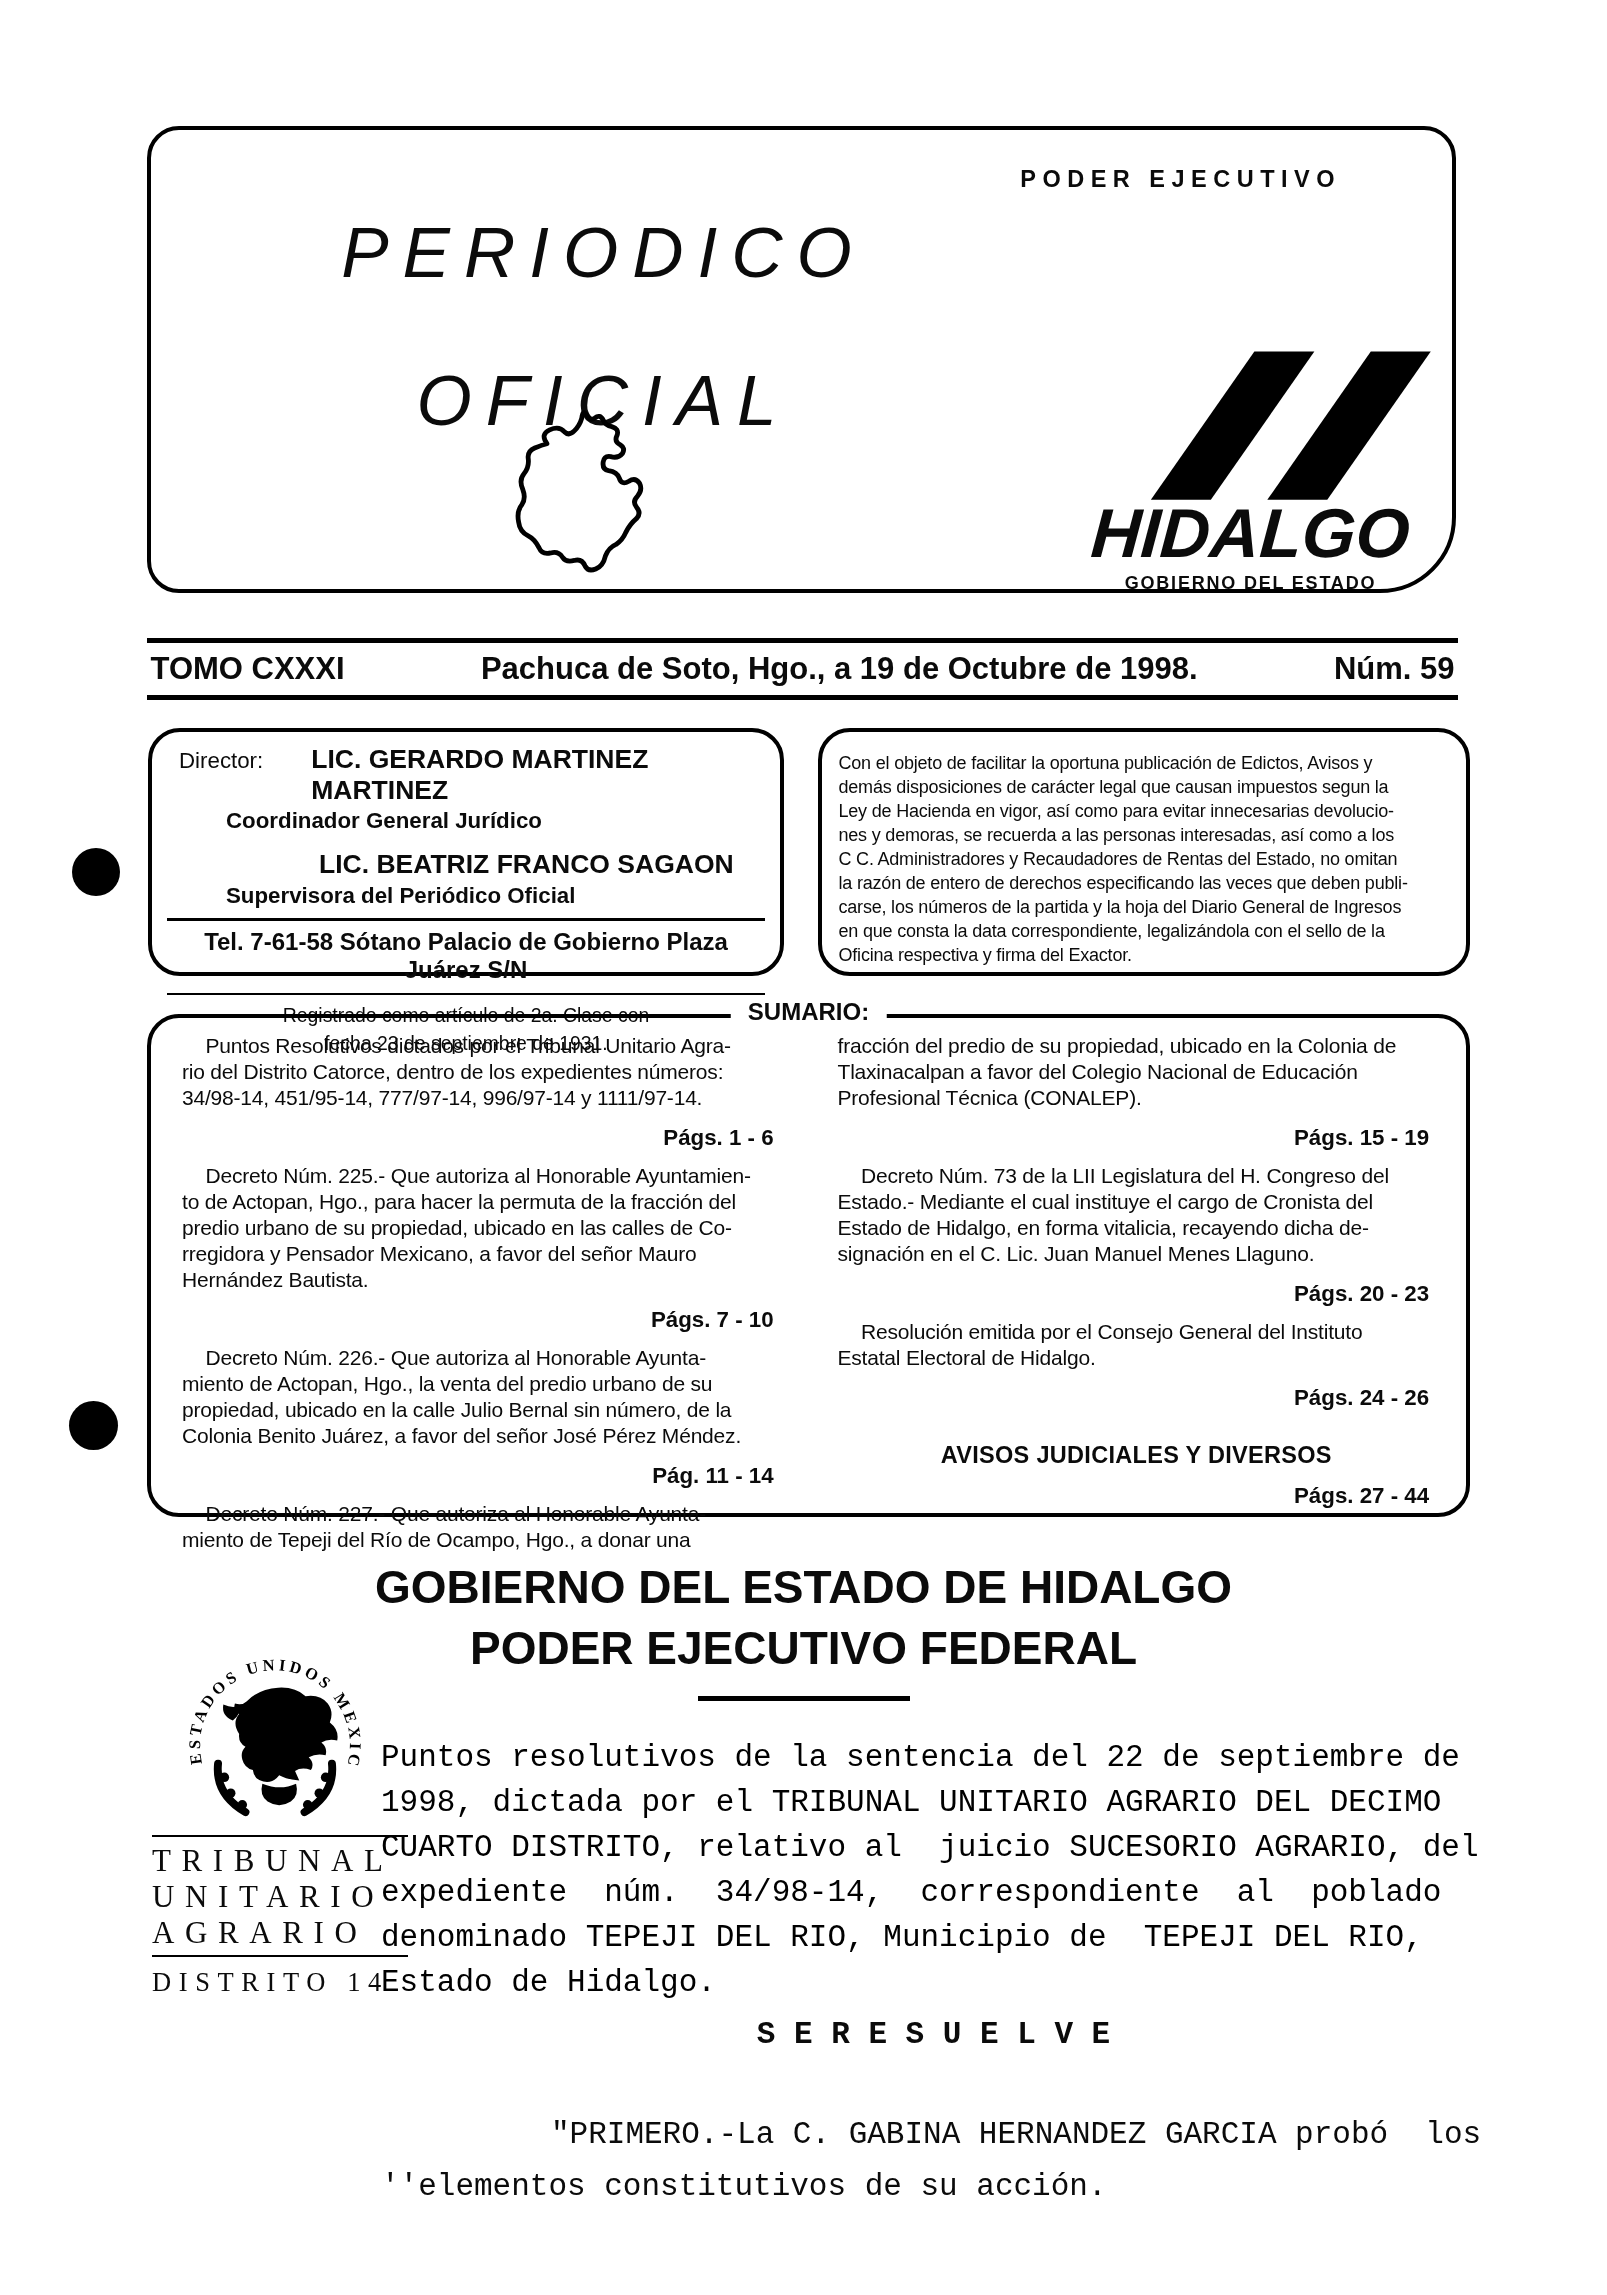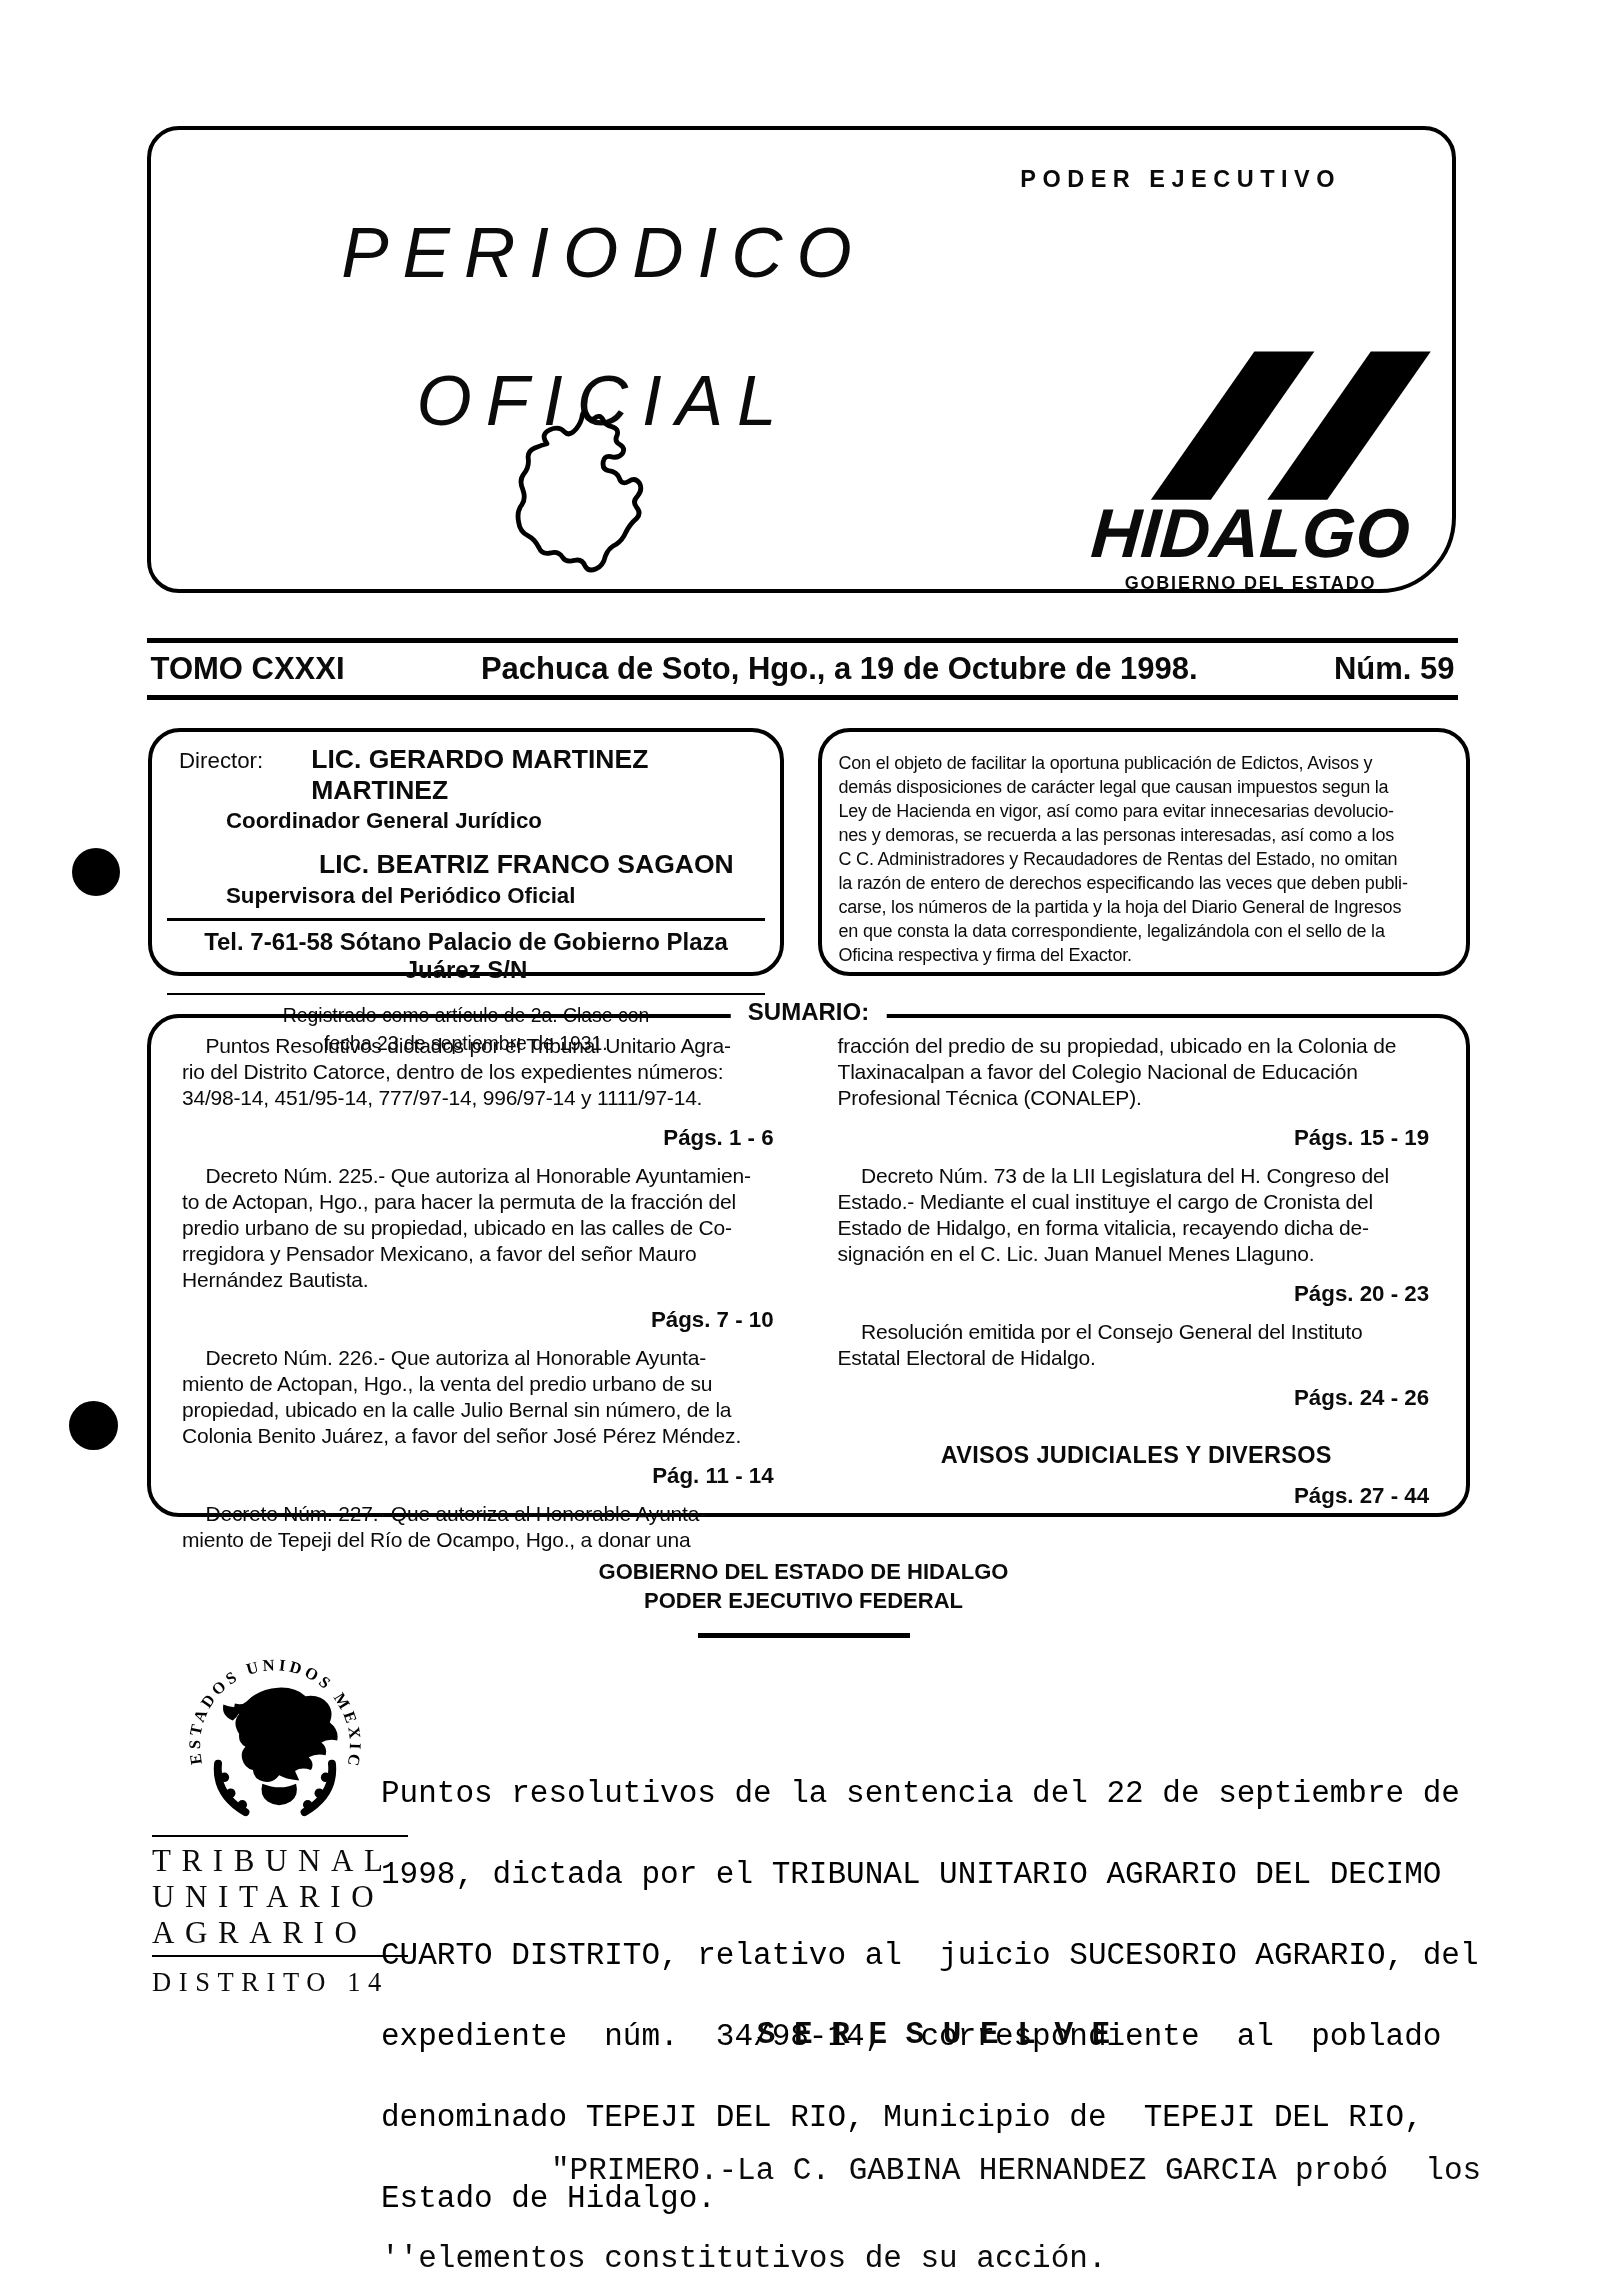--- a/index.html
+++ b/index.html
@@ -55,37 +55,37 @@
                  background:#fff;padding:0 17.6px;font-size:24px;font-weight:bold;}
   .cols{display:flex;gap:58px;padding:15.3px 31px 0;}
   .col{flex:1;}
   .entry{font-size:21px;line-height:26px;letter-spacing:-0.2px;text-indent:23.5px;
          white-space:pre-line;margin:0;}
   .pages{text-align:right;font-size:22.3px;font-weight:bold;margin:14px 5.9px 11.8px 0;}
   .avisos-heading{text-align:center;font-size:23.5px;font-weight:bold;margin-top:31px;letter-spacing:0.3px;}
 
   
   .section-heading{position:absolute;left:0;top:1557px;width:1607px;text-align:center;}
-  .sh-line{font-size:22px;font-weight:bold;letter-spacing:0px;line-height:1.32;}
+  .sh-line{font-size:46px;font-weight:bold;letter-spacing:0px;line-height:1.32;}
   .short-rule{width:212px;height:5.3px;background:#000;margin:17.6px auto 0;}
 
   
   .seal-block{position:absolute;left:152px;top:1655px;width:256px;}
   .seal{display:block;width:230px;height:174px;margin-left:8.2px;}
   .trib{font-family:"Liberation Serif","DejaVu Serif",serif;
         border-top:2.9px solid #000;border-bottom:2.9px solid #000;
         padding:5.9px 0 4.7px;margin-top:5.9px;}
   .trib div{font-size:31px;letter-spacing:10.6px;line-height:1.16;}
   .distrito{font-family:"Liberation Serif","DejaVu Serif",serif;
             font-size:26.5px;letter-spacing:7.6px;margin-top:9.4px;}
 
   
   .typewriter{position:absolute;left:381px;top:1735px;width:1111px;
               font-family:"Liberation Mono","DejaVu Sans Mono",monospace;color:#000;}
-  .tw{white-space:pre;font-size:31px;line-height:45px;margin-top:36px;}
+  .tw{white-space:pre;font-size:31px;line-height:45px;}
   .resuelve{position:absolute;left:381px;top:2017px;width:1105px;text-align:center;
             font-family:"Liberation Mono","DejaVu Sans Mono",monospace;
             font-size:31px;font-weight:bold;}
   .quote{position:absolute;left:381px;top:2109px;width:1146px;
          font-family:"Liberation Mono","DejaVu Sans Mono",monospace;}
   .quote .tw{line-height:52px;}
   .q-indent{margin-left:170px;}
 </style>
 </head>
 <body>

